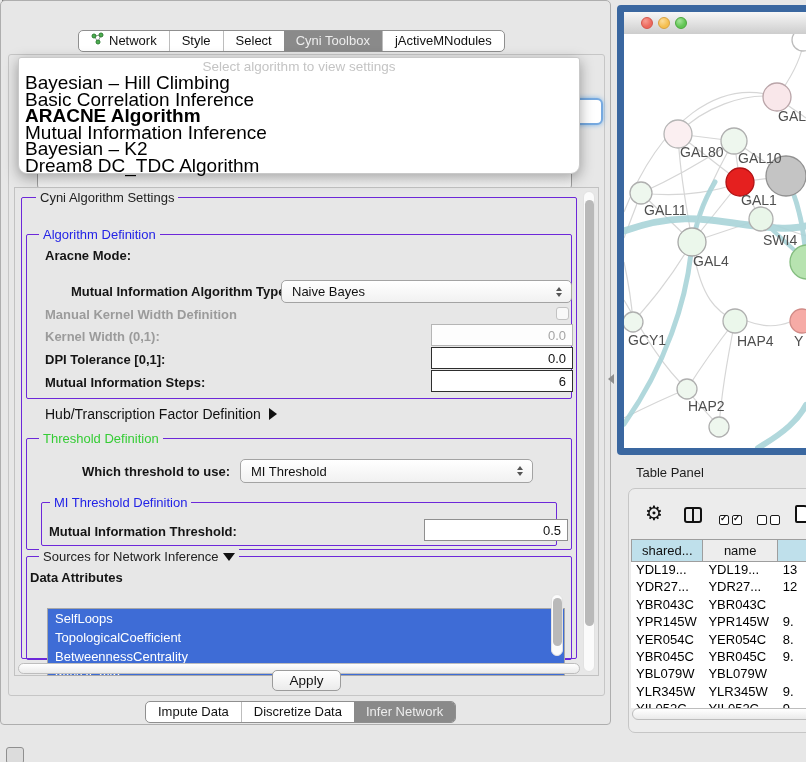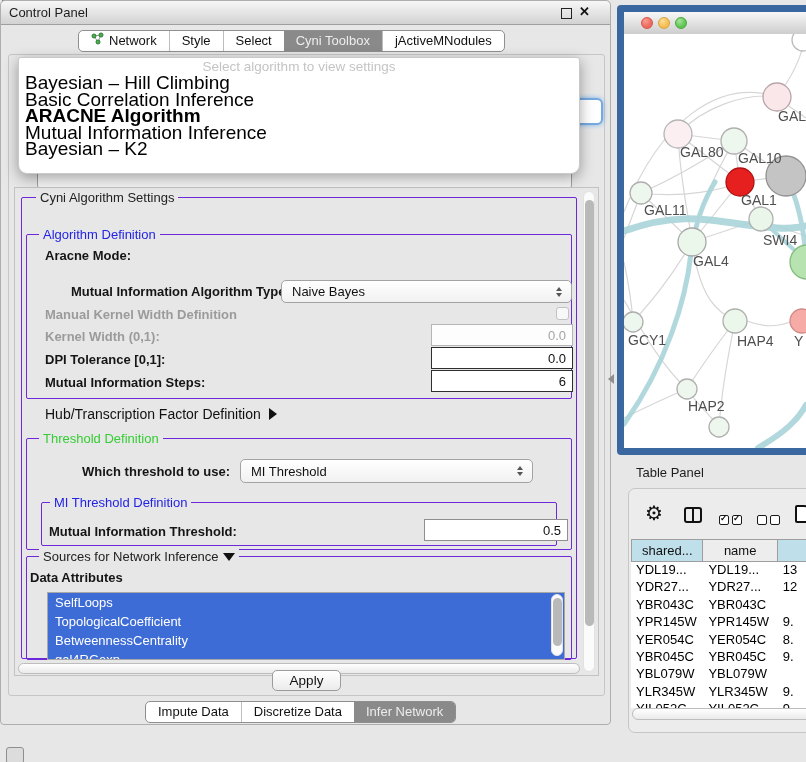--- a/index.html
+++ b/index.html
@@ -53,21 +53,21 @@
   .arr-dn{width:0;height:0;border-left:3.5px solid transparent;border-right:3.5px solid transparent;border-top:4.5px solid #555;}
 
   .tfield{background:#fff;border:1.5px solid #2e2e2e;font-size:13px;color:#111;
     display:flex;align-items:center;justify-content:flex-end;padding-right:6px;box-sizing:border-box;}
   .tfield.disabled{border:1px solid #b5b5b5;color:#a5a5a5;background:#fdfdfd;}
   .cb{width:13px;height:13px;border:1px solid #c2c2c2;border-radius:3px;background:#f8f8f8;box-sizing:border-box;}
 
   .tri-right{width:0;height:0;border-top:6px solid transparent;border-bottom:6px solid transparent;border-left:8px solid #111;display:inline-block;}
   .tri-down{width:0;height:0;border-left:6.5px solid transparent;border-right:6.5px solid transparent;border-top:8px solid #111;display:inline-block;}
 
-  .attr-list{background:#c2410c;border:1px solid #a8a8a8;overflow:hidden;box-sizing:border-box;}
+  .attr-list{background:#c2410c;border:1px solid #a8a8a8;overflow:hidden;box-sizing:border-box;margin-top:16px;}
   .attr{height:19px;line-height:19px;padding-left:7px;background:#3e6cd6;color:#fff;font-size:13px;white-space:nowrap;}
   .vsb-track{background:#fbfbfb;border-radius:7px;border:1px solid #e2e2e2;box-sizing:border-box;}
   .vsb-thumb{position:absolute;left:1px;width:9px;background:#b9b9b9;border-radius:6px;}
   .hsb-thumb{background:linear-gradient(#ffffff,#eaeaea);border:1px solid #bdbdbd;border-radius:6px;box-sizing:border-box;}
 
   .btn{background:linear-gradient(#ffffff,#ebebeb);border:1px solid #9c9c9c;border-radius:5px;
     font-size:13.5px;color:#111;display:flex;align-items:center;justify-content:center;box-sizing:border-box;}
 
   
   #popup{left:18px;top:57px;width:562px;height:117px;background:#fff;border:1px solid #c9c9c9;
@@ -115,25 +115,20 @@
   text.nlabel{fill:#4f4f4f;font-family:"Liberation Sans",sans-serif;font-size:14px;}
 </style>
 </head>
 <body>
 
 <div id="screen">
 
   <div id="corner-mark" class="abs"></div>
 
   <section id="control-panel" class="abs">
-    <div id="cp-titlebar" class="abs">
-      <span id="cp-title" class="abs">Control Panel</span>
-      <span id="cp-float" class="abs"></span>
-      <span id="cp-close" class="abs">✕</span>
-    </div>
 
     <div id="top-tabs" class="abs segbar">
         <div class="seg">
           <span><svg width="13" height="13" viewBox="0 0 13 13" xmlns="http://www.w3.org/2000/svg">
               <line x1="3" y1="4" x2="10" y2="3" stroke="#9a9a9a"></line>
               <line x1="3" y1="4" x2="7" y2="10" stroke="#9a9a9a"></line>
               <line x1="10" y1="3" x2="7" y2="10" stroke="#9a9a9a"></line>
               <circle cx="3" cy="4" r="2" fill="#4caf50" stroke="#2d7d32"></circle>
               <circle cx="10" cy="3" r="2" fill="#4caf50" stroke="#2d7d32"></circle>
               <circle cx="7" cy="10" r="2" fill="#4caf50" stroke="#2d7d32"></circle>
@@ -265,20 +260,21 @@
   </section>
 
   <div id="popup" class="abs">
     <div id="pp-title">Select algorithm to view settings</div>
     <div id="pp-list">
         <div class="pp-item">Bayesian – Hill Climbing</div>
         <div class="pp-item">Basic Correlation Inference</div>
         <div class="pp-item bold">ARACNE Algorithm</div>
         <div class="pp-item">Mutual Information Inference</div>
         <div class="pp-item">Bayesian – K2</div>
+        <div class="pp-item">Dream8 DC_TDC Algorithm</div>
       </div>
   </div>
 
   <section id="net-frame" class="abs">
     <div id="net-titlebar" class="abs">
       <span class="light" id="light-red"></span>
       <span class="light" id="light-yellow"></span>
       <span class="light" id="light-green"></span>
     </div>
     <div id="net-canvas" class="abs">

